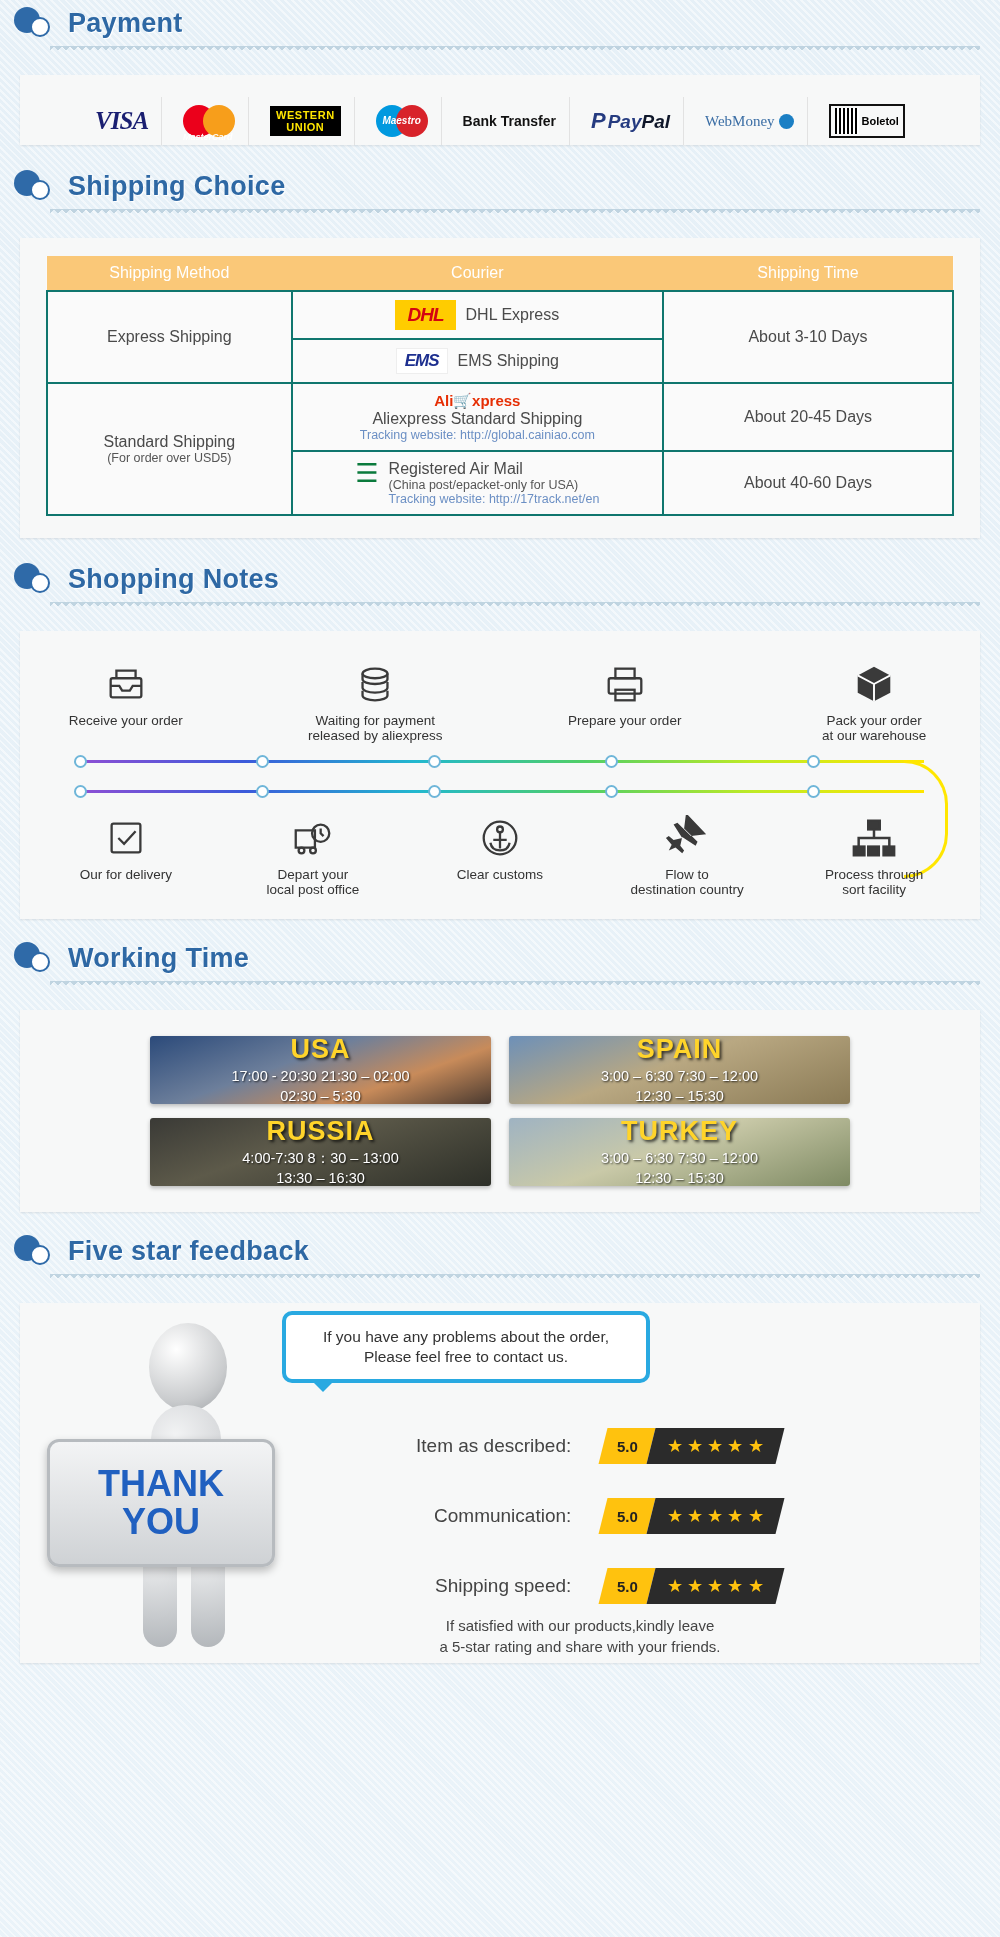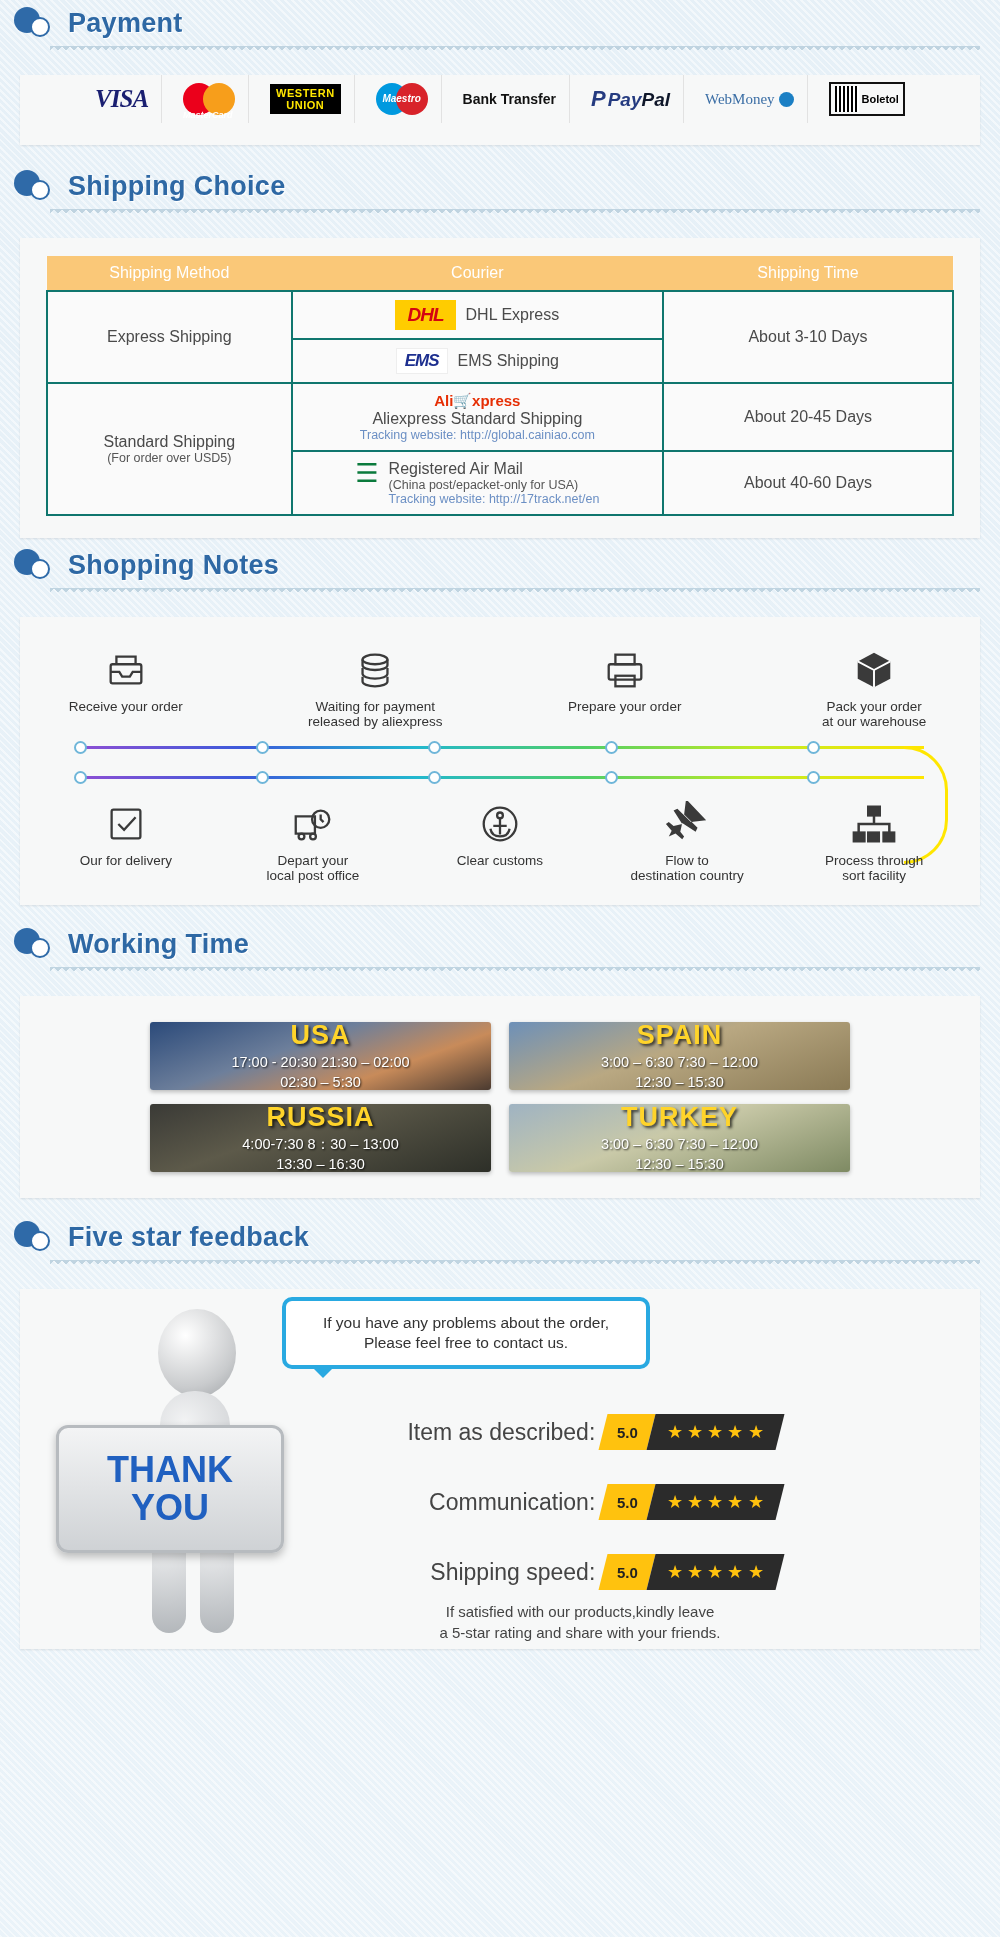--- a/index.html
+++ b/index.html
@@ -28,21 +28,21 @@
     background-image:
       linear-gradient(135deg,#b9cfdd 25%, transparent 25%),
       linear-gradient(225deg,#b9cfdd 25%, transparent 25%);
     background-size:8px 9px; background-position:0 0; background-repeat:repeat-x;
     opacity:.85;
   }
   .panel { margin:10px 20px 0 20px; background:#f7f8f8;
      box-shadow:0 1px 2px rgba(0,0,0,.09); }
 
   
-  .pay-row { display:flex; align-items:flex-start; justify-content:center; height:70px;gap:8px; }
+  .pay-row { display:flex; align-items:flex-end; justify-content:center; height:70px;gap:8px; }
   .pay-cell { display:flex; align-items:center; justify-content:center;
      height:48px; padding:0 13px; border-right:1px solid #e2e2e2; }
   .pay-cell:last-child { border-right:none; }
   .logo-visa { font:italic bold 25px "Liberation Serif",serif; color:#1a1f71; letter-spacing:-1px;}
   .logo-mc { position:relative; width:52px; height:32px;}
   .logo-mc i { position:absolute; top:0; width:32px; height:32px; border-radius:50%; display:block;}
   .logo-mc .r { left:0; background:#eb001b; }
   .logo-mc .y { left:20px; background:#f79e1b; }
   .logo-mc b { position:absolute; left:0; top:9px; width:36px; text-align:center;
      font:italic bold 9px "Liberation Sans",sans-serif; color:#fff; z-index:3;margin-top:18px;}
@@ -110,42 +110,42 @@
      text-shadow:2px 2px 3px rgba(0,0,0,.7); letter-spacing:1px; margin-bottom:1px;}
   .wt-card .hrs { color:#fff; font-size:14.5px; text-shadow:1px 1px 2px rgba(0,0,0,.8);
      line-height:20px; text-align:center;}
   .bg-usa { background:linear-gradient(160deg,#2b4a7a,#6d7f9b 40%,#c88b5a 70%,#4a3a30);}
   .bg-spain { background:linear-gradient(160deg,#6d90b8,#b9a882 45%,#8a7a55);}
   .bg-russia { background:linear-gradient(160deg,#3a3a36,#5d5a4a 40%,#2d2f28);}
   .bg-turkey { background:linear-gradient(160deg,#9fb3c2,#c9c9a8 45%,#7e8a63);}
 
   
   .fb { padding:20px 26px 26px 26px; position:relative; min-height:360px;}
-  .mascot { position:absolute; left:28px; top:16px; width:300px; height:330px;}
+  .mascot { position:absolute; left:19px; top:16px; width:300px; height:330px;}
   .head { position:absolute; left:110px; top:4px; width:78px; height:88px; border-radius:50%;
      background:radial-gradient(circle at 35% 30%,#fff,#c9cbcd 65%,#9ea2a6);}
   .body-m { position:absolute; left:112px; top:86px; width:70px; height:120px; border-radius:34px;
      background:radial-gradient(circle at 35% 25%,#f2f3f4,#b9bcc0);}
   .leg { position:absolute; top:200px; width:34px; height:128px; border-radius:18px;
      background:radial-gradient(circle at 35% 25%,#f2f3f4,#b2b6ba);}
   .leg.l { left:104px; } .leg.r { left:152px; }
   .sign { position:absolute; left:8px; top:120px; width:228px; height:128px; border-radius:12px;
      background:linear-gradient(180deg,#f3f4f5,#cfd2d5); border:3px solid #b7bbbf;
      box-shadow:0 4px 8px rgba(0,0,0,.25); display:flex; flex-direction:column;
      align-items:center; justify-content:center;}
   .sign .t1 { font:bold 36px "Liberation Sans",sans-serif; color:#2060c0; line-height:38px;}
   .sign .t2 { font:bold 36px "Liberation Sans",sans-serif; color:#2060c0; line-height:38px;}
   .bubble { position:absolute; left:262px; top:8px; width:368px; padding:12px 14px;
      border:4px solid #29a9e1; border-radius:10px; background:#fff; text-align:center;
      font-size:15.5px; color:#333; line-height:20px;}
   .bubble:after { content:""; position:absolute; left:24px; bottom:-26px; width:0;height:0;
      border:13px solid transparent; border-top-color:#29a9e1;}
   .rate-list { position:absolute; left:330px; top:108px; width:430px;}
   .rate-row { display:flex; align-items:center; justify-content:flex-end; height:70px;}
-  .rate-lab { font-size:23px; color:#444; margin-right:8px; white-space:nowrap;}
+  .rate-lab { font-size:19px; color:#444; margin-right:32px; white-space:nowrap;}
   .rate-badge { position:relative; display:flex; align-items:center; height:36px;}
   .rate-num { background:#ffc20e; color:#222; font:bold 15px "Liberation Sans",sans-serif;
      display:flex;align-items:center;justify-content:center; width:48px; height:36px;
      transform:skewX(-14deg);}
   .rate-num span { transform:skewX(14deg);}
   .rate-stars { background:#2b2b2b; height:36px; display:flex; align-items:center;
      padding:0 14px; transform:skewX(-14deg);}
   .rate-stars i { transform:skewX(14deg); color:#ffc20e; font-size:18px; margin:0 2px; font-style:normal;}
   .fb-foot { position:absolute; left:300px; bottom:6px; width:520px; text-align:center;
      font-size:15px; color:#444; line-height:21px;}
@@ -273,21 +273,21 @@
                 </div>
               </div>
             </td>
             <td>About 40-60 Days</td>
           </tr>
         </tbody>
       </table>
     </div>
   </div>
 
-  <div class="sec-head" style="margin-top:4px;">
+  <div class="sec-head" style="margin-top:18px;">
     <div class="circles">
       <div class="c-big"></div>
       <div class="c-small"></div>
     </div>
     <div class="sec-title">Shopping Notes</div>
     <div class="zigzag"></div>
   </div>
 
   <div class="panel">
     <div class="flow">

